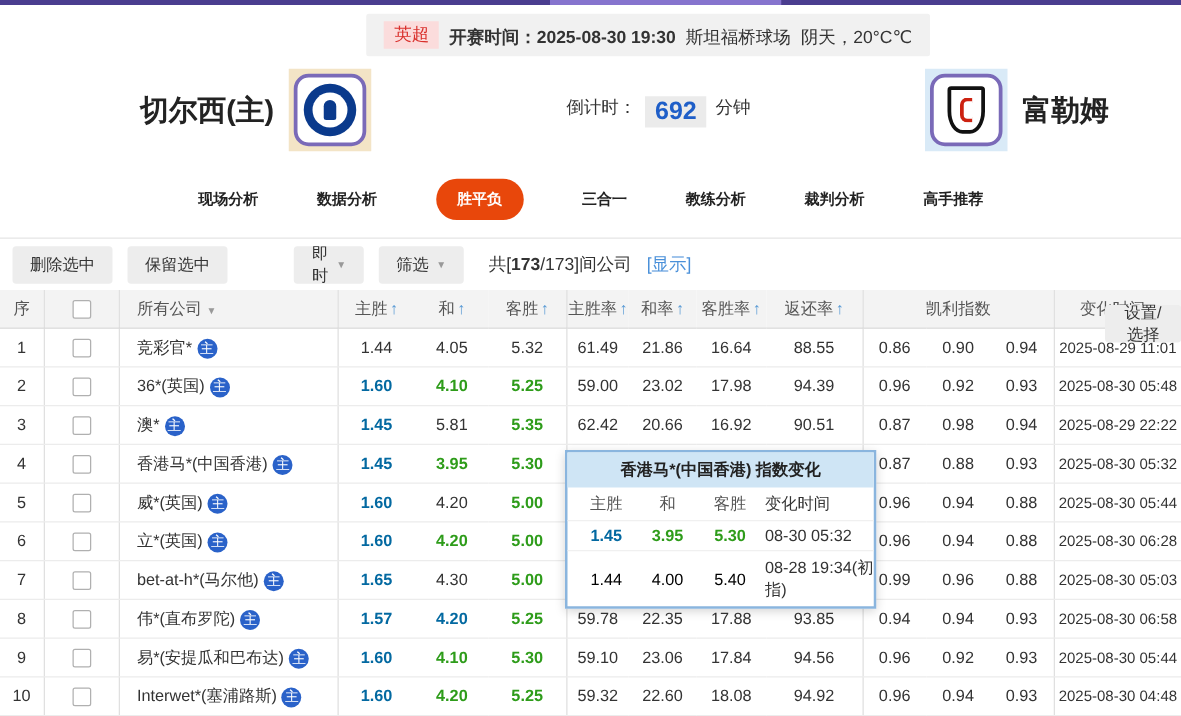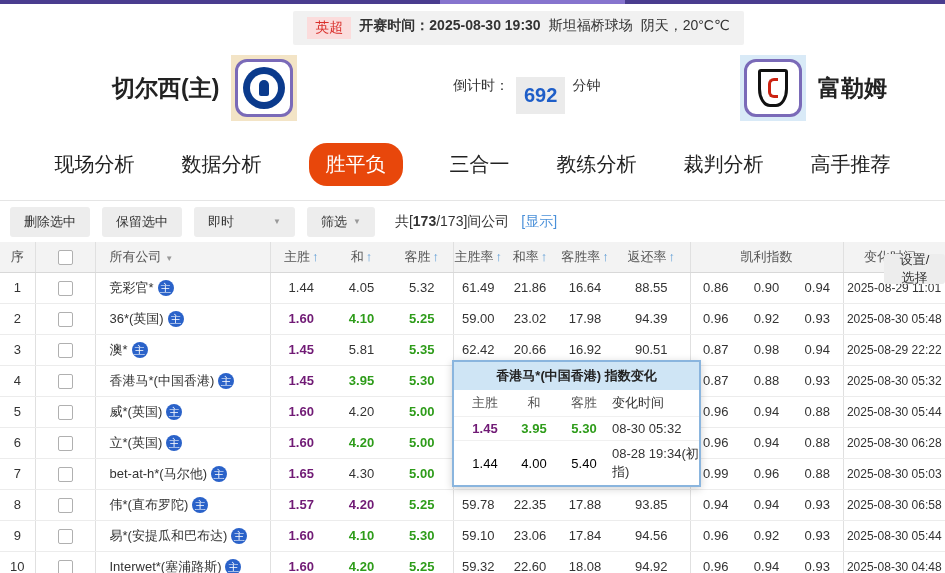--- a/index.html
+++ b/index.html
@@ -6,21 +6,21 @@
   body { font-family:"Liberation Sans","DejaVu Sans",sans-serif; background:#fff; }
   #app { position:relative; width:945px; height:573px; overflow:hidden; background:#fff; }
 
   
   .topbar { height:4px; background:#4a3d8f; position:relative; }
   .topbar-seg { position:absolute; left:440px; top:0; width:185px; height:4px; background:#8674ce; }
 
   
   .info-wrap { display:flex; justify-content:center; padding-top:7px; }
   .match-info { transform:translateX(46px); background:#f1f1f1; border-radius:2px; padding:6px 14px;
-    display:flex; align-items:flex-start; gap:8px; font-size:14px; color:#333; }
+    display:flex; align-items:flex-end; gap:8px; font-size:14px; color:#333; }
   .league-tag { background:#fbdcdc; color:#d9302c; padding:2px 8px; font-size:14px; }
   .kickoff b { font-weight:bold; }
   .venue { color:#333; }
 
   
   .team-header { position:relative; height:86px; }
   .team-group { position:absolute; display:flex; align-items:center; gap:12px; top:10px; }
   .home-group { left:112px; }
   .away-group { left:740px; }
   .team-name { font-size:23px; font-weight:bold; color:#222; }
@@ -33,34 +33,34 @@
     display:flex; align-items:center; justify-content:center; }
   .chelsea-inner { width:28px; height:28px; border-radius:50%; background:#fff;
     display:flex; align-items:center; justify-content:center; }
   .chelsea-lion { width:10px; height:16px; background:#0a3a8c; border-radius:5px 5px 2px 2px; }
   .fulham-shield { width:30px; height:38px; background:#fff; border:3px solid #111;
     border-radius:3px 3px 12px 12px / 3px 3px 18px 18px; display:flex; align-items:center; justify-content:center; }
   .fulham-mark { width:10px; height:20px; border-left:3px solid #c21; border-top:3px solid #c21;
     border-bottom:3px solid #c21; border-radius:6px 0 0 6px; }
   .countdown { position:absolute; left:453px; top:32px; display:flex; align-items:flex-start; gap:7px;
     font-size:14px; color:#333; }
-  .cd-num { background:#ebebeb; color:#1e5ec8; font-size:20px; font-weight:bold; padding:7px 8px; }
+  .cd-num { background:#ebebeb; color:#1e5ec8; font-size:20px; font-weight:bold; padding:1px 8px; }
 
   
   .tabs { display:flex; justify-content:center; align-items:center; gap:47px; padding:12px 0 14px; }
-  .tab { font-size:20px; font-weight:normal; color:#222; cursor:pointer; padding:8px 0; }
+  .tab { font-size:12px; font-weight:bold; color:#222; cursor:pointer; padding:8px 0; }
   .tab.active { background:#e8470b; color:#fff; padding:8px 17px; border-radius:18px; }
 
   
   .toolbar { position:relative; border-top:1px solid #e5e5e5; height:42px; display:flex;
     align-items:center; gap:12px; padding:0 10px; }
   .tbtn { background:#ededed; border:none; border-radius:3px; height:30px; padding:0 14px;
     font-size:13px; color:#333; font-family:inherit; cursor:pointer; display:inline-flex;
     align-items:center; gap:6px; }
-  .tbtn.ddl { width:101px; justify-content:space-between; }
+  .tbtn.ddl { width:56px; justify-content:space-between;margin-left:41px; }
   .caret { font-size:8px; color:#999; }
   .count { font-size:14px; color:#333; margin-left:8px; }
   .count b { font-weight:bold; }
   .show-link { font-size:14px; color:#4a90d9; text-decoration:none; cursor:pointer; }
   .settings { position:absolute; left:884px; top:20px;margin-top:33px; }
 
   
   table { width:945px; border-collapse:collapse; table-layout:fixed; font-size:13px; }
   col.c-seq{width:35px} col.c-cb{width:60px} col.c-comp{width:175px}
   col.c-o1{width:62px} col.c-o2{width:59px} col.c-o3{width:62px}
@@ -70,21 +70,21 @@
     border-bottom:1px solid #d8d8d8; text-align:center; }
   tbody td { height:31px; border-bottom:1px solid #ececec; text-align:center; color:#333; }
   .bR { border-right:1px solid #e0e0e0; }
   .c-company-cell { text-align:left !important; padding-left:14px; }
   thead .c-company-cell { color:#555; }
   .arrow { color:#5b9bd5; font-weight:bold; margin-left:2px; }
   .cb { display:inline-block; width:15px; height:15px; border:1px solid #b0b0b0; border-radius:2px;
     background:#fff; vertical-align:middle; cursor:pointer; }
   .badge { display:inline-block; width:16px; height:16px; border-radius:50%; background:#2a62c9;
     color:#fff; font-size:11px; line-height:16px; text-align:center; margin-left:4px; }
-  td.red, span.red { color:#701a75; font-weight:bold; }
+  td.red, span.red { color:#0369a1; font-weight:bold; }
   td.green, span.green { color:#2e9c1a; font-weight:bold; }
   .c-time-cell { font-size:12px; }
 
   
   .tooltip { position:absolute; left:452px; top:360px; width:249px; background:#fff;
     border:2px solid #8ab5de; box-shadow:0 2px 8px rgba(0,0,0,.18); z-index:5; font-size:13px; }
   .tip-title { background:#cfe5f5; text-align:center; font-weight:bold; color:#222; padding:5px 0; }
   .tip-row { display:grid; grid-template-columns:50px 48px 52px auto; align-items:center;
     padding:4px 0 4px 6px; border-bottom:1px solid #f0f0f0; }
   .tip-row:last-child { border-bottom:none; }

